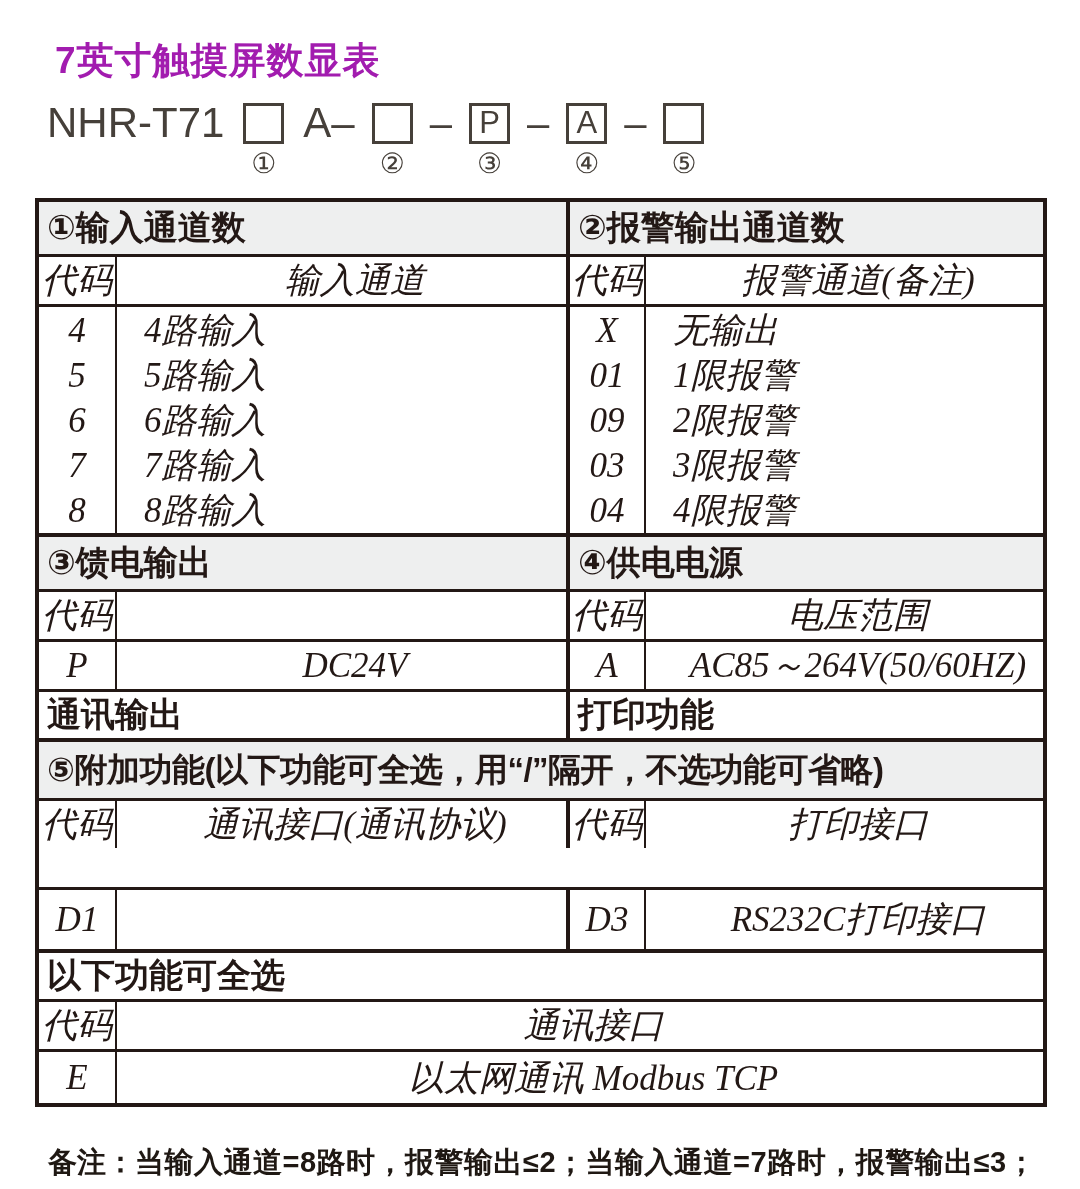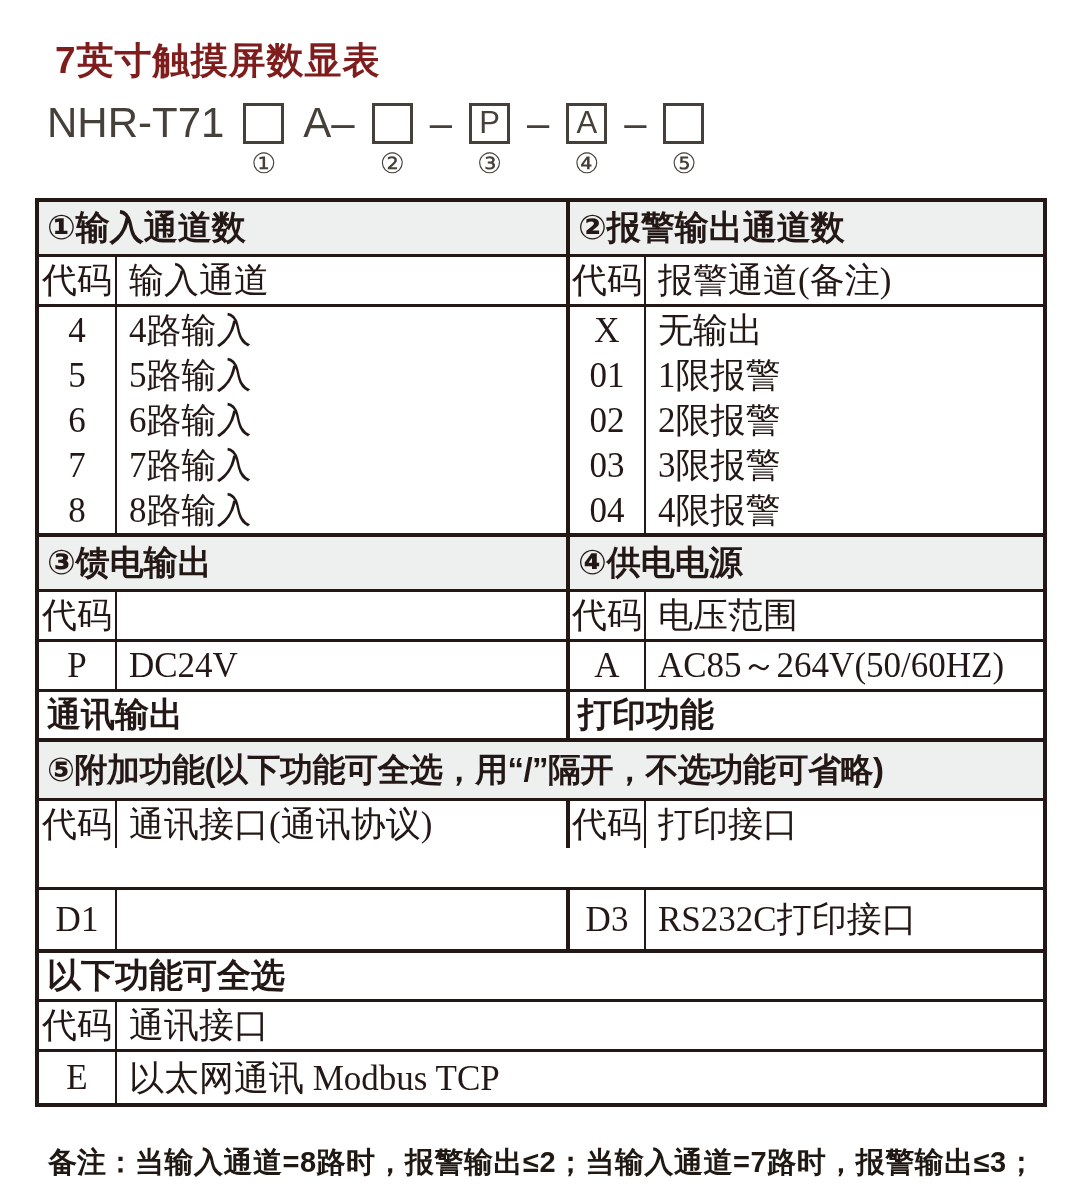--- a/index.html
+++ b/index.html
@@ -14,21 +14,21 @@
     width:1080px;height:1189px;
     font-family:"Liberation Sans","DejaVu Sans",sans-serif;
     color:var(--ink);
     overflow:hidden;
   }
   
   .page-title{
     margin:36px 0 0 55px;
     font-size:37px;font-weight:bold;
     letter-spacing:1px;
-    color:#7f1d1d;
+    color:#a21caf;
   }
   
   .model-line{
     margin:14px 0 0 47px;
     display:flex;align-items:center;gap:17px;
     height:46px;
     font-size:42px;color:var(--model-ink);
   }
   .mgroup{display:flex;align-items:center;gap:19px;}
   .mtext{white-space:nowrap;letter-spacing:0px;}
@@ -64,31 +64,32 @@
     align-items:center;
     padding-left:8px;
     min-height:52px;
   }
   .sechdr.full-hdr{min-height:56px;font-size:33px;letter-spacing:-0.5px;}
   .subhdr{
     font-weight:bold;font-size:34px;
     align-items:center;padding-left:8px;
     min-height:46px;background:#fff;
   }
-  .serif{font-family:"Liberation Serif","DejaVu Serif",serif;font-size:35px;}
+  .serif{font-family:"Liberation Serif","DejaVu Serif",serif;font-size:35px;font-style:italic;}
   .code-col{
     width:78px;flex:0 0 78px;
     border-right:2px solid var(--ink);
     display:flex;flex-direction:column;
     align-items:center;justify-content:center;
   }
   .half-r .code-col{width:76px;flex:0 0 76px;}
   .desc-col{
     flex:1;display:flex;flex-direction:column;justify-content:center;
-    padding-left:12px;
+    padding-left:27px;
+    text-align:center;
   }
   .colhdr{min-height:42px;}
   .datarow{min-height:50px;}
   .datarow-tall{min-height:62px;margin-top:39px;}
   .datarow-eth{min-height:54px;}
   .datarow-eth .code-col,.datarow-eth .desc-col{justify-content:flex-start;padding-top:3px;}
   .datarow-eth .code-col{padding-top:6px;}
   .stack .line{
     height:45px;display:flex;align-items:center;
   }
@@ -173,21 +174,21 @@
         <div class="line">5路输入</div>
         <div class="line">6路输入</div>
         <div class="line">7路输入</div>
         <div class="line">8路输入</div>
       </div>
     </div>
     <div class="half-r">
       <div class="code-col stack serif">
         <div class="line">X</div>
         <div class="line">01</div>
-        <div class="line">02</div>
+        <div class="line">09</div>
         <div class="line">03</div>
         <div class="line">04</div>
       </div>
       <div class="desc-col stack serif">
         <div class="line">无输出</div>
         <div class="line">1限报警</div>
         <div class="line">2限报警</div>
         <div class="line">3限报警</div>
         <div class="line">4限报警</div>
       </div>

